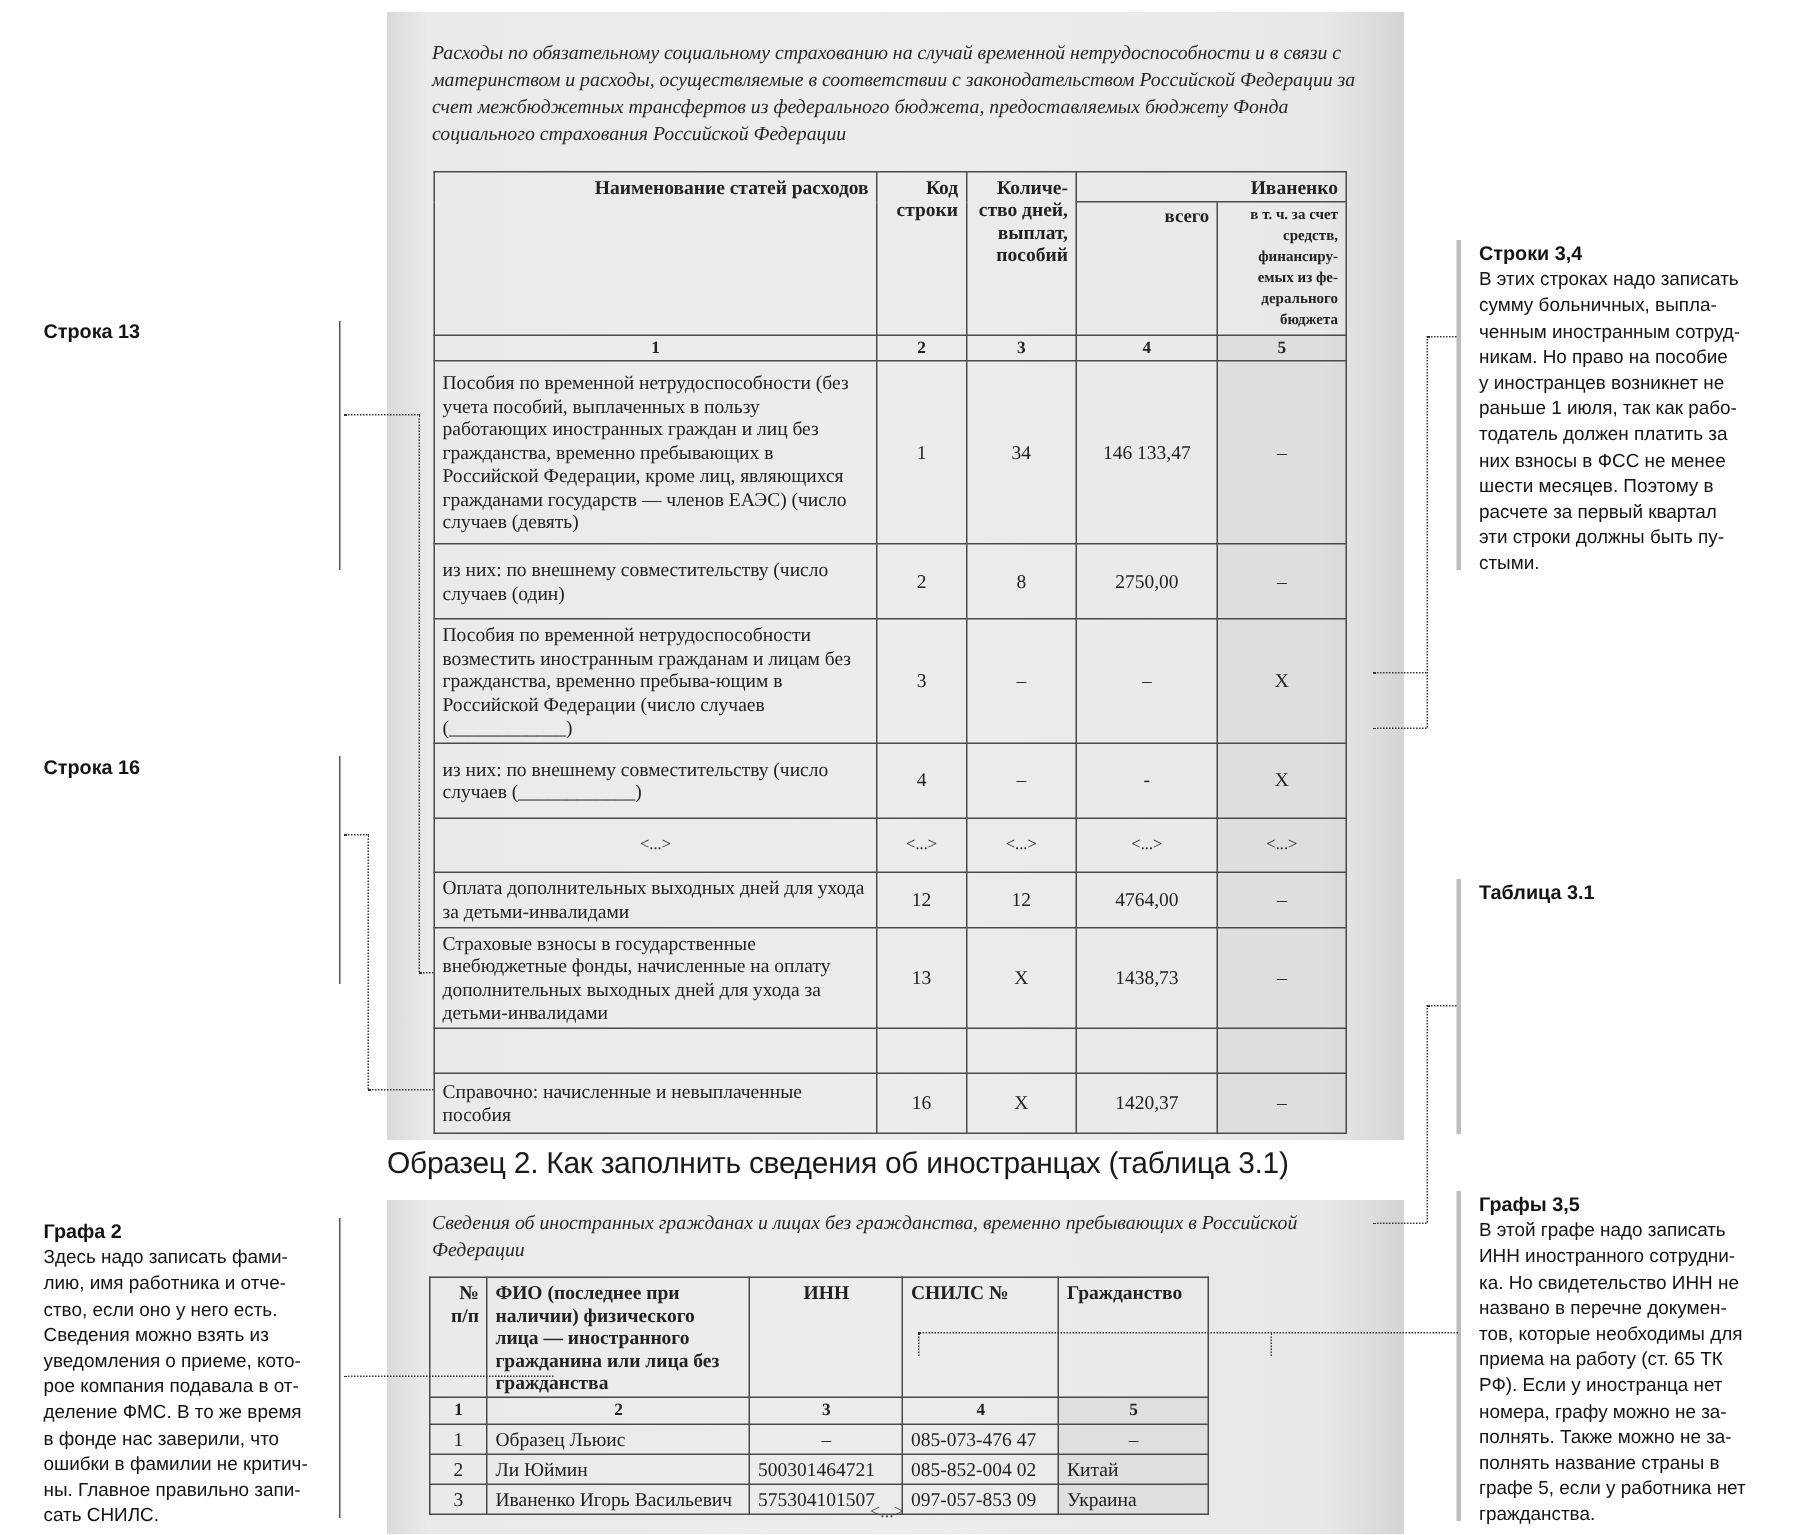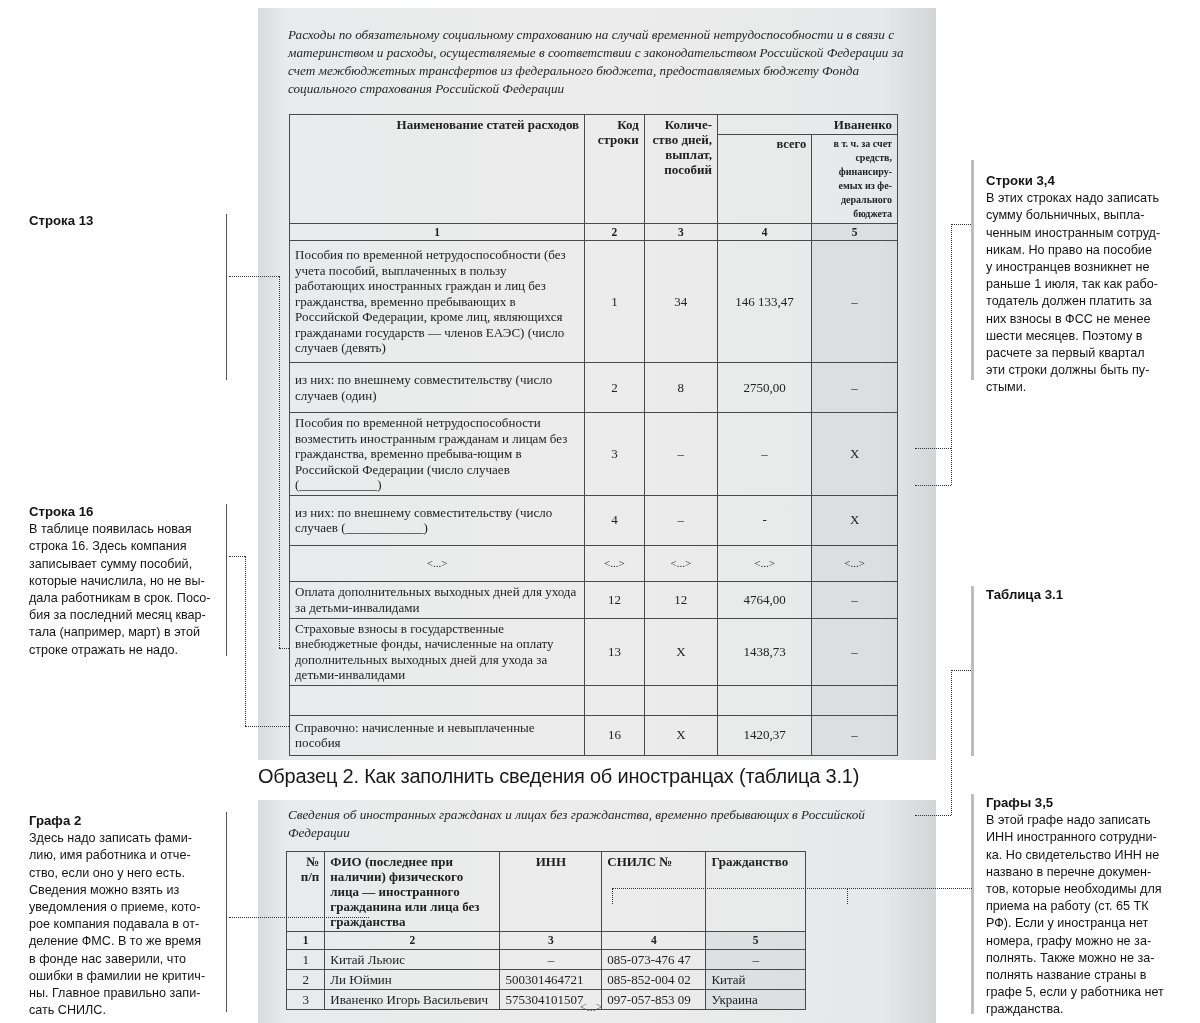--- a/index.html
+++ b/index.html
@@ -185,21 +185,21 @@
   </tr>
   <tr class="num">
     <td>1</td>
     <td>2</td>
     <td>3</td>
     <td>4</td>
     <td class="shade">5</td>
   </tr>
   <tr>
     <td class="c">1</td>
-    <td>Китай Льюис</td>
+    <td>Образец Льюис</td>
     <td class="c">–</td>
     <td>085-073-476 47</td>
     <td class="c shade">–</td>
   </tr>
   <tr>
     <td class="c">2</td>
     <td>Ли Юймин</td>
     <td>500301464721</td>
     <td>085-852-004 02</td>
     <td class="shade">Китай</td>
@@ -218,28 +218,20 @@
 <div class="note" style="left:29px;top:212px;width:205px">
   <span class="h">Строка 13</span>
 </div>
 <div class="vbar" style="left:226px;top:214px;height:166px"></div>
 <div class="dot-h" style="left:229px;top:276px;width:50px"></div>
 <div class="dot-v" style="left:279px;top:276px;height:372px"></div>
 <div class="dot-h" style="left:279px;top:648px;width:10px"></div>
 
 <div class="note" style="left:29px;top:503px;width:205px">
   <span class="h">Строка 16</span>
-  <span class="b">В таблице появилась новая
-строка 16. Здесь компания
-записывает сумму пособий,
-которые начислила, но не вы-
-дала работникам в срок. Посо-
-бия за последний месяц квар-
-тала (например, март) в этой
-строке отражать не надо.</span>
 </div>
 <div class="vbar" style="left:226px;top:504px;height:152px"></div>
 <div class="dot-h" style="left:229px;top:556px;width:16px"></div>
 <div class="dot-v" style="left:245px;top:556px;height:170px"></div>
 <div class="dot-h" style="left:245px;top:726px;width:44px"></div>
 
 <div class="note" style="left:29px;top:812px;width:205px">
   <span class="h">Графа 2</span>
   <span class="b">Здесь надо записать фами-
 лию, имя работника и отче-
@@ -250,21 +242,21 @@
 деление ФМС. В то же время
 в фонде нас заверили, что
 ошибки в фамилии не критич-
 ны. Главное правильно запи-
 сать СНИЛС.</span>
 </div>
 <div class="vbar" style="left:226px;top:812px;height:200px"></div>
 <div class="dot-h" style="left:229px;top:917px;width:140px"></div>
 
 <div class="vbar-r" style="left:971px;top:160px;height:220px"></div>
-<div class="note" style="left:986px;top:172px;width:205px">
+<div class="note" style="left:986px;top:160px;width:205px">
   <span class="h">Строки 3,4</span>
   <span class="b">В этих строках надо записать
 сумму больничных, выпла-
 ченным иностранным сотруд-
 никам. Но право на пособие
 у иностранцев возникнет не
 раньше 1 июля, так как рабо-
 тодатель должен платить за
 них взносы в ФСС не менее
 шести месяцев. Поэтому в

